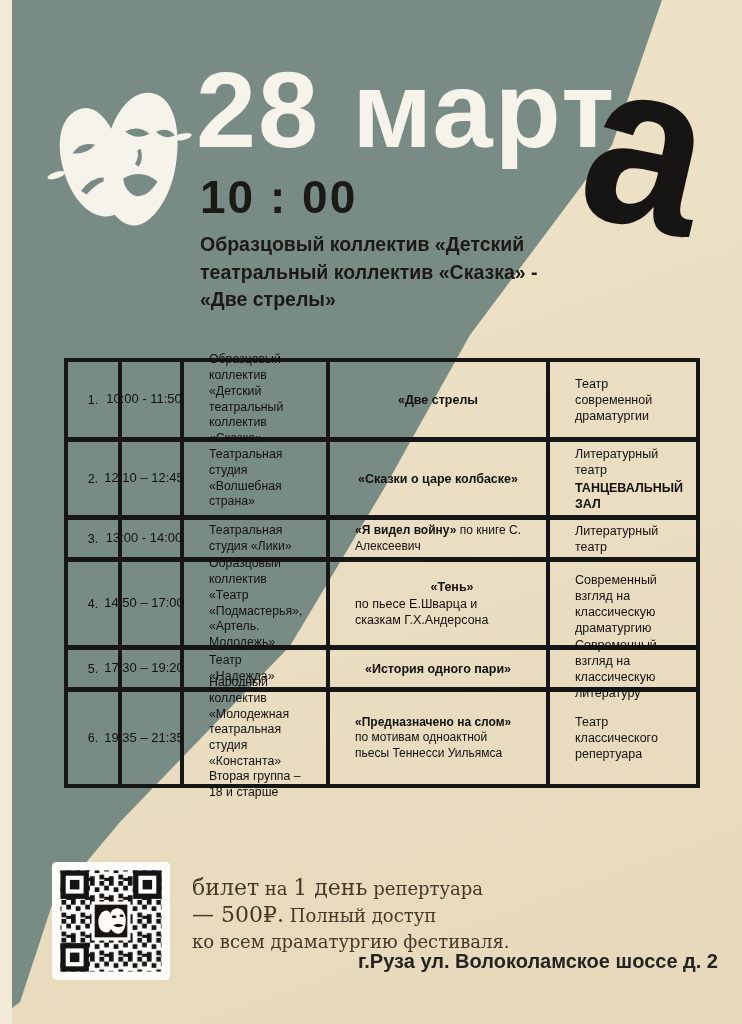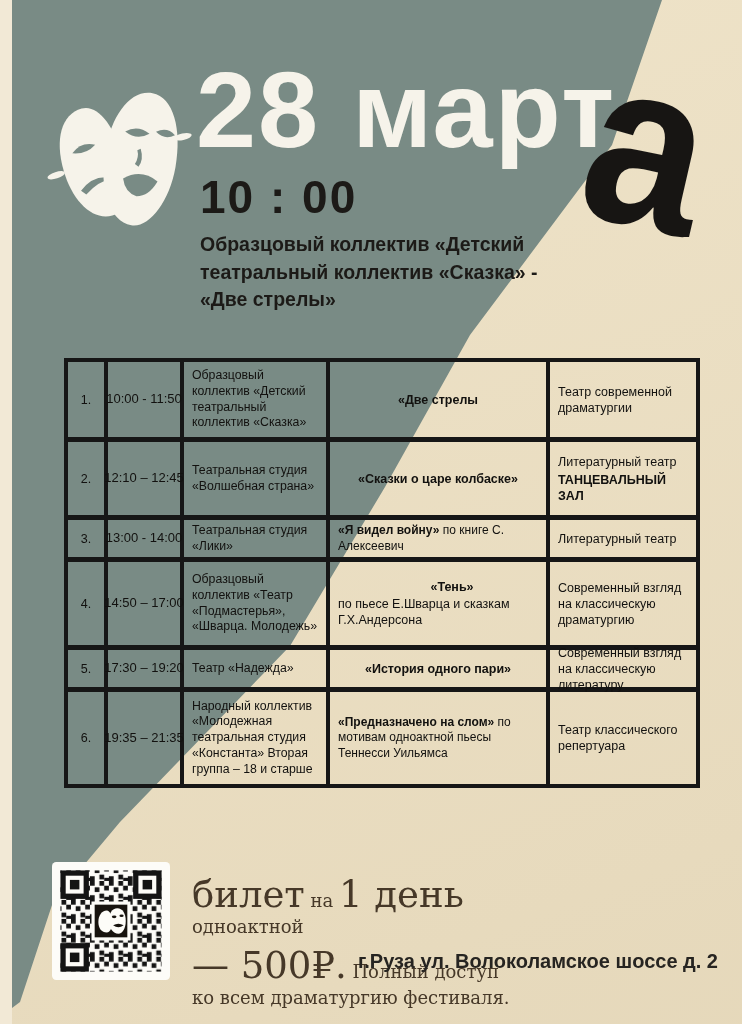--- a/index.html
+++ b/index.html
@@ -17,38 +17,38 @@
     line-height:1;transform:rotate(13deg) scaleX(.9);transform-origin:50% 50%;}
   .time{position:absolute;left:200px;top:170px;font-size:46px;font-weight:700;color:#1c1a17;letter-spacing:2px;}
   .headliner{position:absolute;left:200px;top:231px;width:340px;font-size:19.5px;font-weight:700;
     color:#1c1a17;line-height:1.42;}
   
   .sched{position:absolute;left:64px;top:358px;display:grid;
     grid-template-columns:40px 76px 146px 220px 146px;
     grid-template-rows:80px 78px 42px 88px 42px 92px;
     border:4px solid #161616;background:transparent;}
   .cell{border-right:4px solid #161616;border-bottom:5px solid #161616;box-sizing:border-box;
-    padding:3px 8px;display:flex;flex-direction:column;justify-content:center;
+    padding:3px 25px;display:flex;flex-direction:column;justify-content:center;
     font-size:12.5px;line-height:1.28;color:#12110f;}
   .cell.lastcol{border-right:none;}
   .cell.lastrow{border-bottom:none;}
   .cn,.ct{align-items:center;text-align:center;}
   .ct{font-size:13px;white-space:nowrap;padding:9px 2px;}
   .cs{text-align:left;align-items:center;}
   .cs.left{text-align:left;align-items:flex-end;font-size:12px;}
   .cs b,.cv b{font-weight:700;}
   .cs.stack b{display:block;margin-bottom:1px;margin-left:28px;}
   .cv .vx:not(:empty){font-weight:700;margin-top:2px;}
   .cg{font-size:12.3px;}
   
   .qr{position:absolute;left:52px;top:862px;width:118px;height:118px;}
   .ticket{position:absolute;left:192px;top:876px;width:340px;font-family:"DejaVu Serif","Liberation Serif",serif;
     color:#463828;font-size:18px;line-height:1.45;}
-  .ticket .big{font-size:37px;line-height:1;}
-  .ticket .l2{margin-top:7px;}
+  .ticket .big{font-size:22px;line-height:1;}
+  .ticket .l2{margin-top:1px;}
   .address{position:absolute;left:0;right:24px;top:950px;text-align:right;
     font-size:20px;font-weight:700;color:#262421;padding-left:16px;}
 </style>
 </head>
 <body>
 
 <div class="poster">
   <div class="edge-strip"></div>
   <div class="teal"></div>
 
@@ -110,21 +110,21 @@
     <div class="cell cs left">
         <span><b>«Я видел войну»</b><span> по книге С. Алексеевич</span></span>
       </div>
     <div class="cell cv lastcol">
         <div>Литературный театр</div>
         <div class="vx"></div>
       </div>
 
     <div class="cell cn">4.</div>
     <div class="cell ct">14:50 – 17:00</div>
-    <div class="cell cg">Образцовый коллектив «Театр «Подмастерья», «Шварца. Молодежь»</div>
+    <div class="cell cg">Образцовый коллектив «Театр «Подмастерья», «Артель. Молодежь»</div>
     <div class="cell cs stack">
         <b>«Тень»</b>
         <span>по пьесе Е.Шварца и сказкам Г.Х.Андерсона</span>
       </div>
     <div class="cell cv lastcol">
         <div>Современный взгляд на классическую драматургию</div>
         <div class="vx"></div>
       </div>
 
     <div class="cell cn">5.</div>
@@ -188,21 +188,21 @@
         <path d="M58 60 Q63 57 68 60 Q63 64 58 60 Z"></path>
       </g>
     </g>
   </svg>
 
   <div class="ticket">
     <div class="l1">
       <span class="big">билет</span>
       <span>на</span>
       <span class="big">1 день</span>
-      <span>одноактной</span>
+      <span>репертуара</span>
     </div>
     <div class="l2">
       <span class="big">— 500₽.</span>
       <span>Полный доступ</span>
     </div>
     <div class="l3">ко всем драматургию фестиваля.</div>
   </div>
 
   <div class="address">г.Руза ул. Волоколамское шоссе д. 2</div>
 </div>

